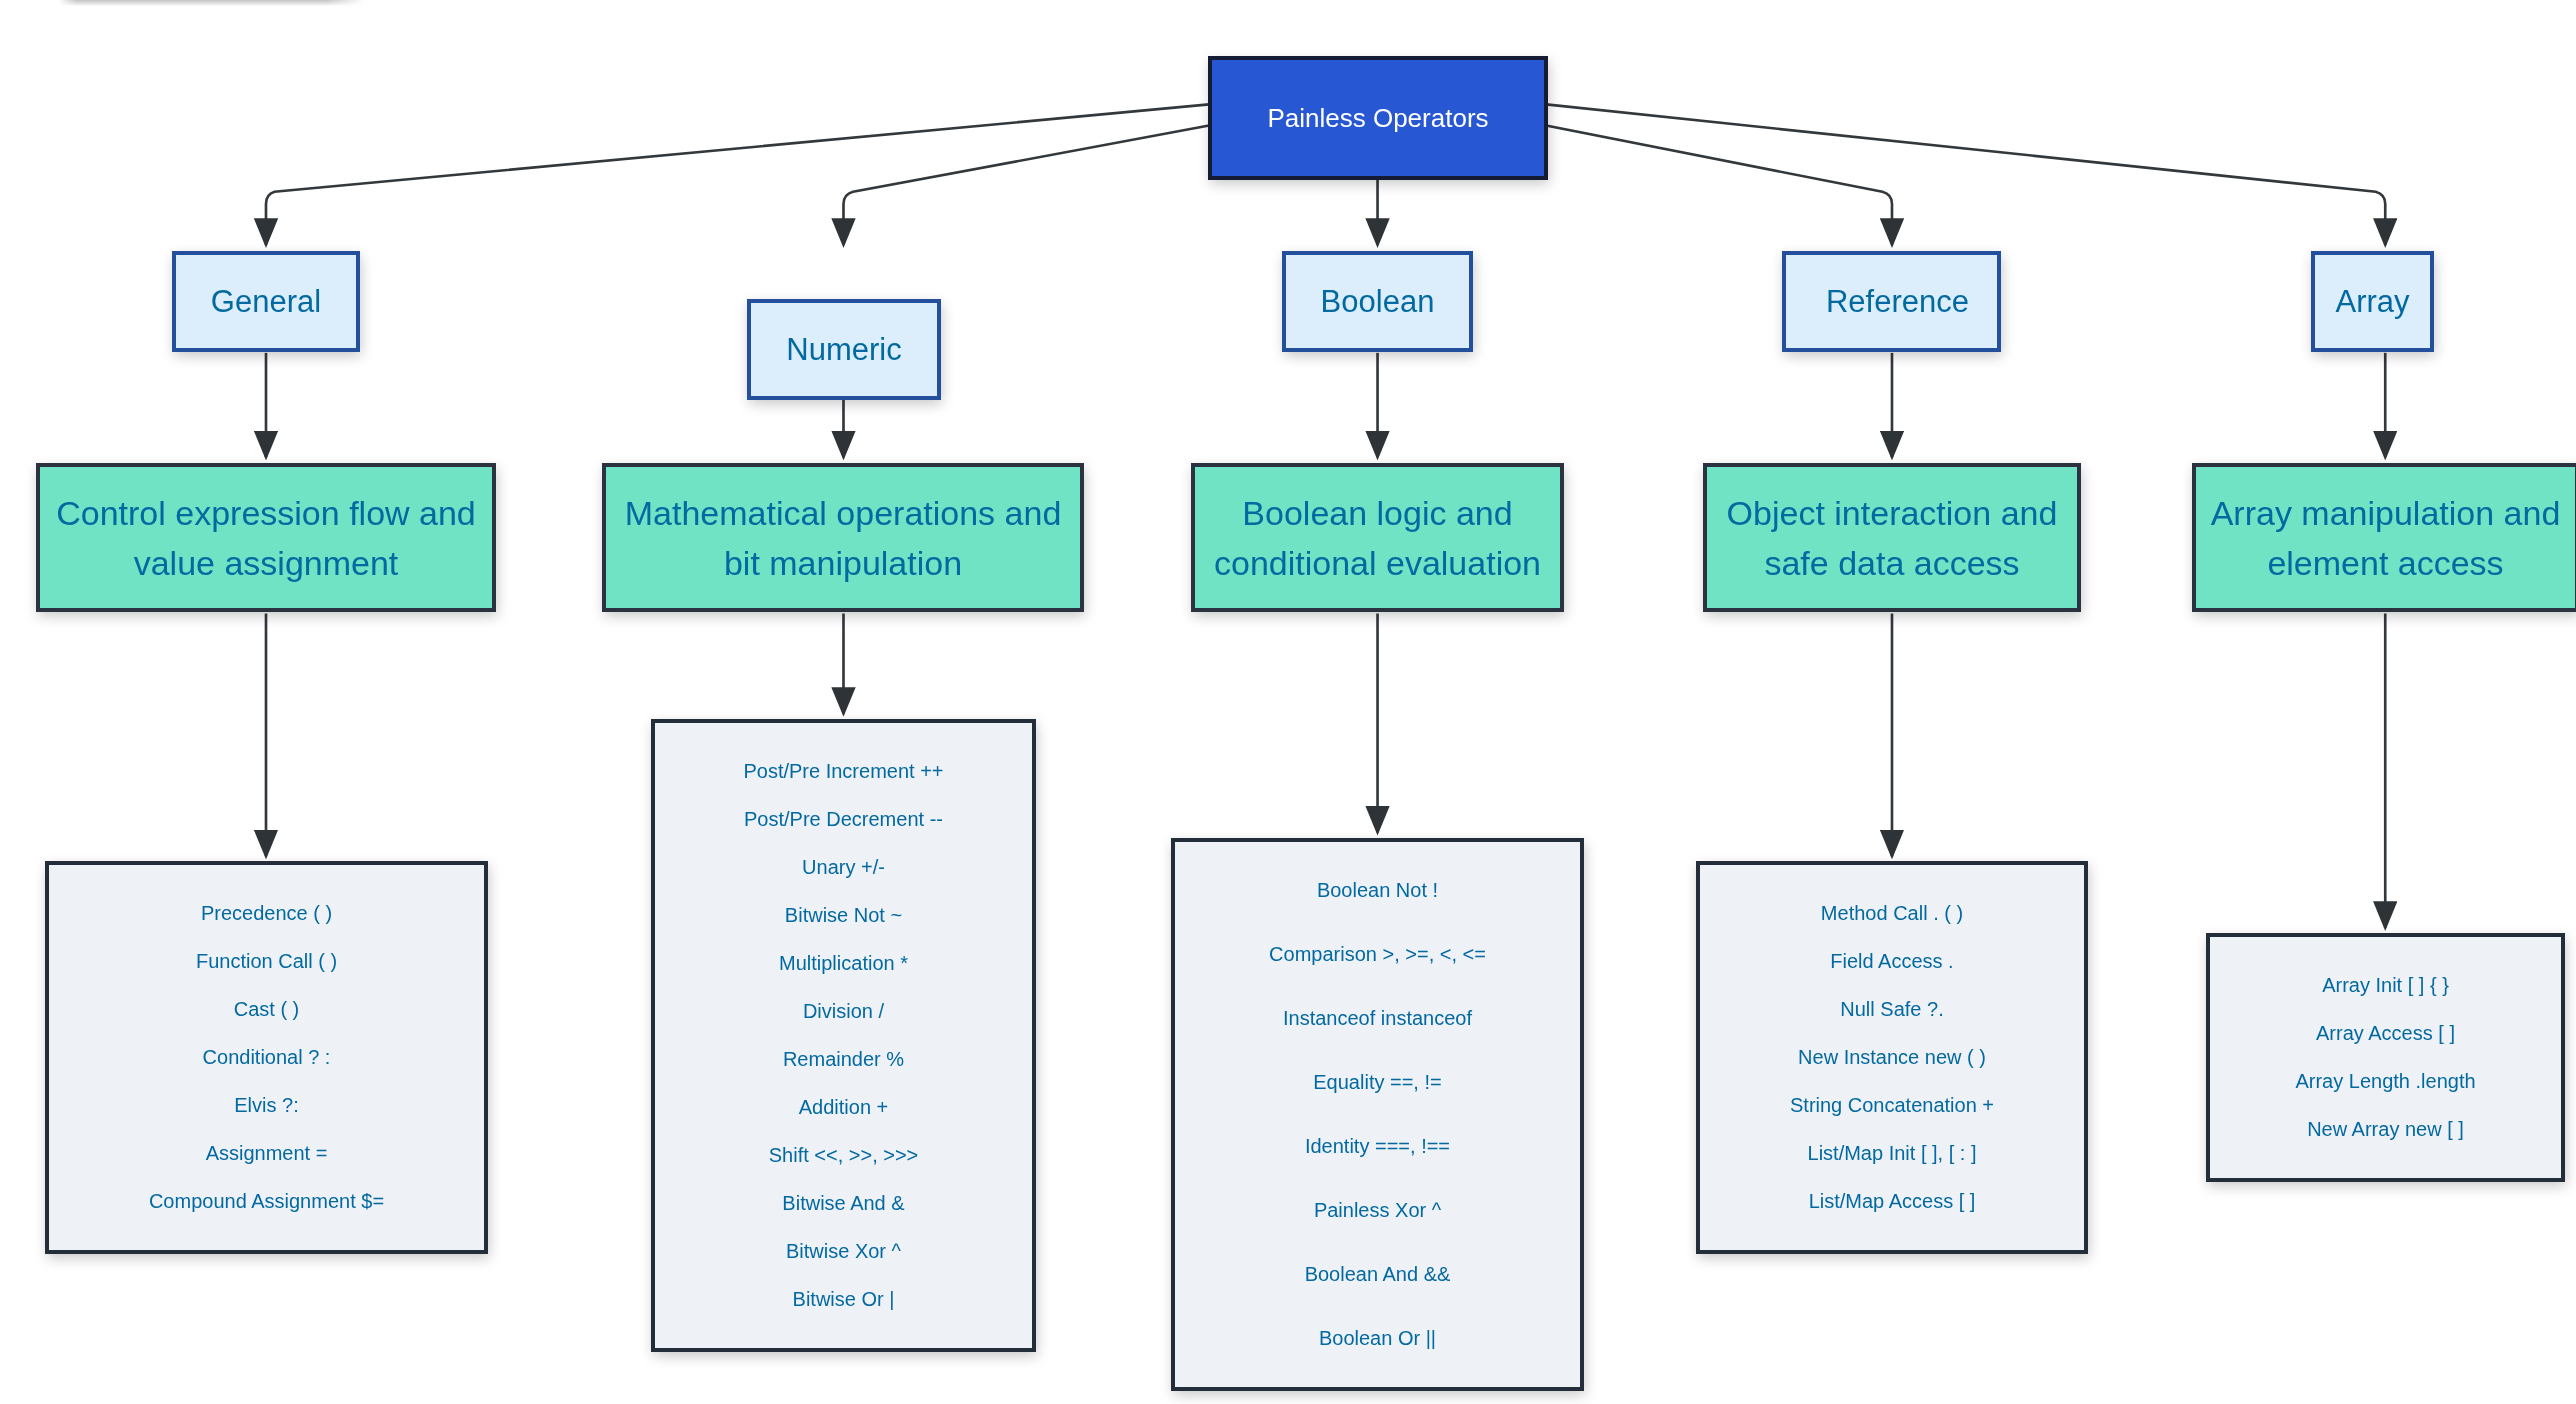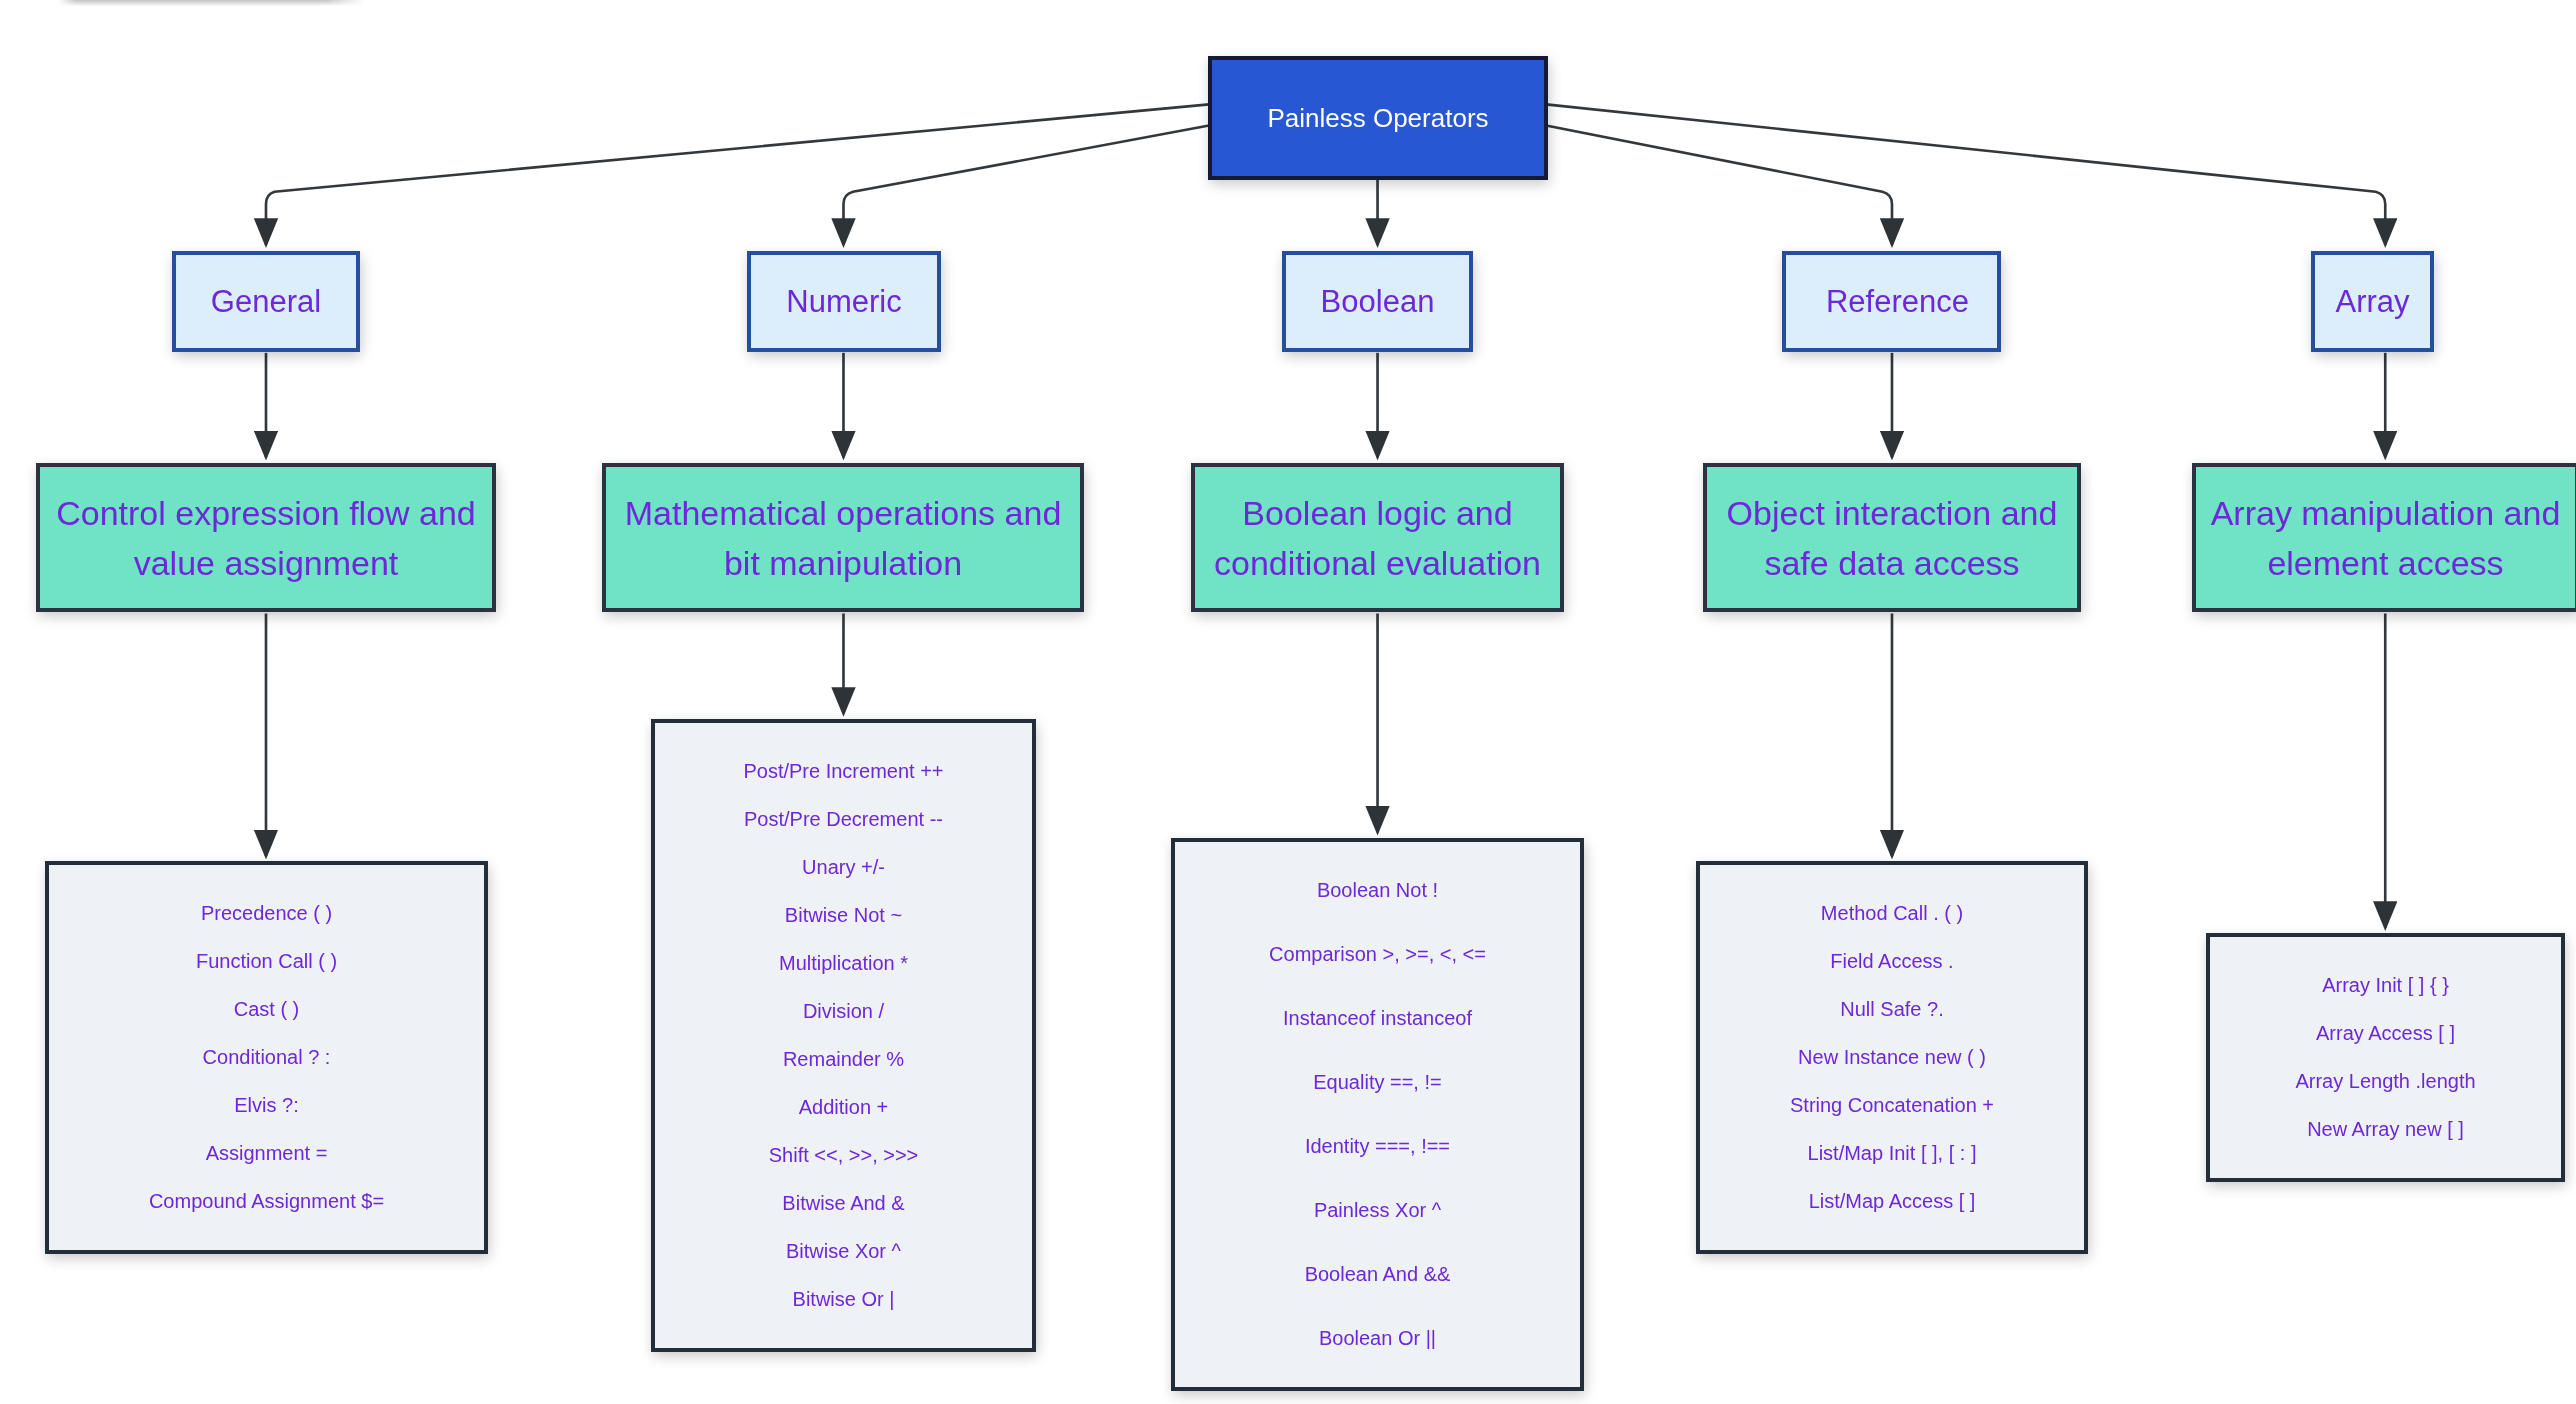--- a/index.html
+++ b/index.html
@@ -17,21 +17,21 @@
     border-radius:0 0 5.3px 5.3px;
     -webkit-mask-image:linear-gradient(to right, transparent, #000 6%, #000 88%, transparent);
     mask-image:linear-gradient(to right, transparent, #000 6%, #000 88%, transparent);
   }
   svg.edges{position:absolute;left:0;top:0;width:2576px;height:1404px;}
   .node{
     position:absolute;
     box-sizing:border-box;
     display:flex;flex-direction:column;align-items:center;justify-content:center;
     text-align:center;
-    color:#6d28d9;
+    color:#0369a1;
     box-shadow:2.1px 5.3px 12.7px rgba(0,0,0,0.22);
   }
   .node.root{
     top:56px;height:124px;
     background:#2857d3;border:4.8px solid #141b33;
     color:#ffffff;font-size:26px;
   }
   .node.header{
     top:251px;height:101px;
     background:#dcedfb;border:4.8px solid #24509b;
@@ -84,21 +84,21 @@
     </g>
   </svg>
 
   <div class="node root" style="left:1208px;width:340px;">
     <span>Painless Operators</span>
   </div>
 
   <div class="node header" style="left:172px;width:188px;">
     <span>General</span>
   </div>
-  <div class="node header" style="left:747px;width:194px;">
+  <div class="node header" style="left:747px;width:194px;margin-top:48px;">
     <span>Numeric</span>
   </div>
   <div class="node header" style="left:1282px;width:191px;">
     <span>Boolean</span>
   </div>
   <div class="node header" style="left:1782px;width:219px;padding-left:12px;">
     <span>Reference</span>
   </div>
   <div class="node header" style="left:2311px;width:123px;">
     <span>Array</span>

